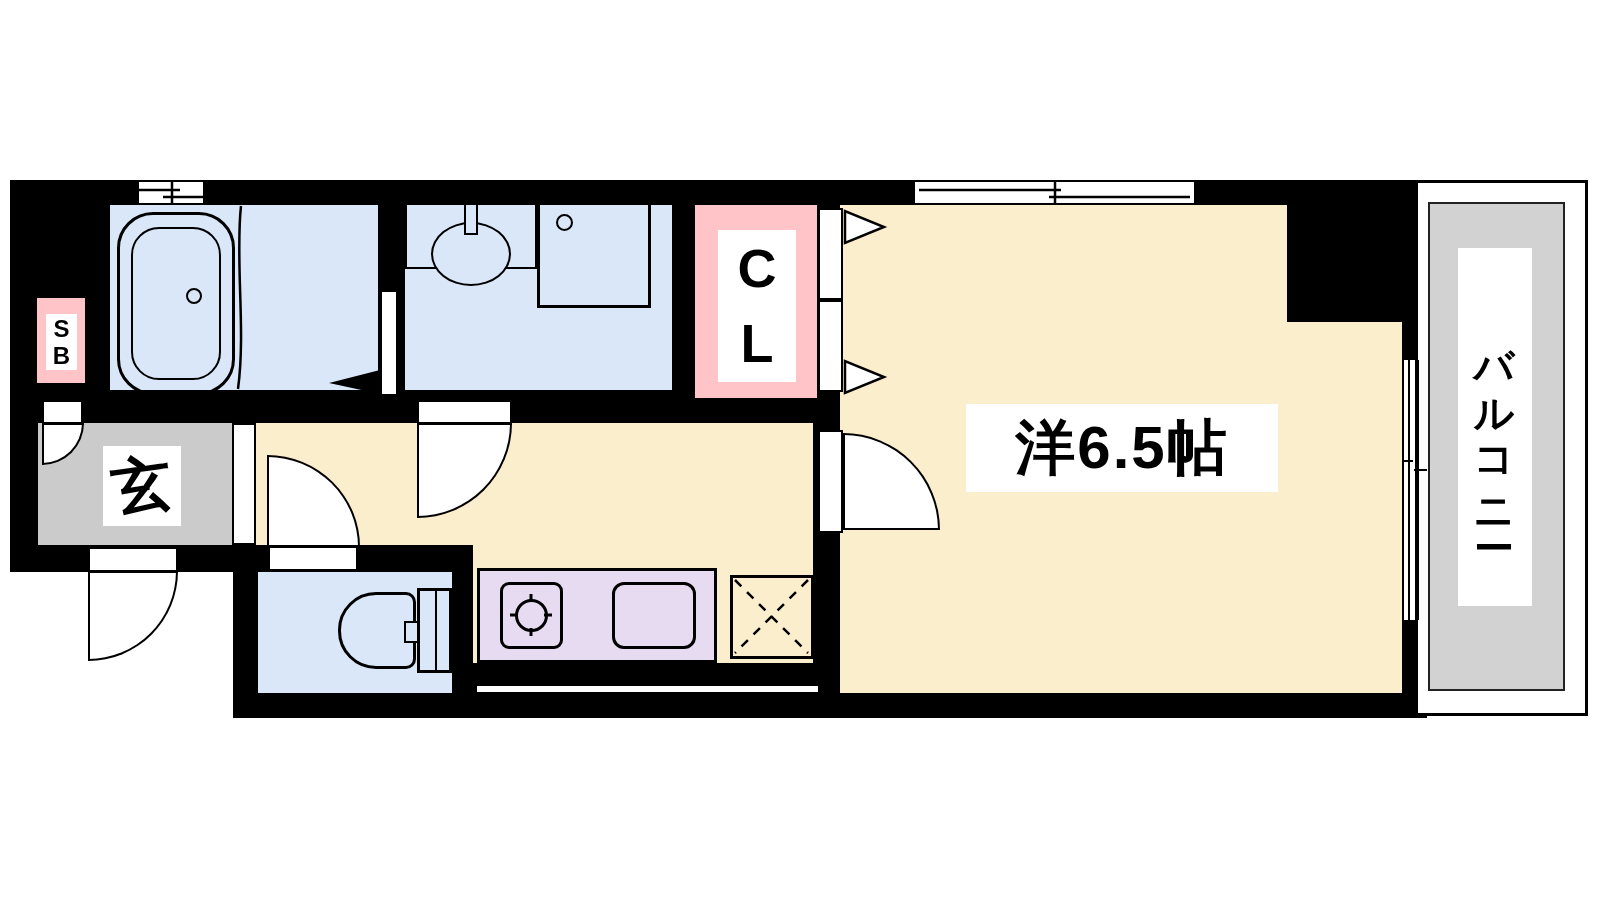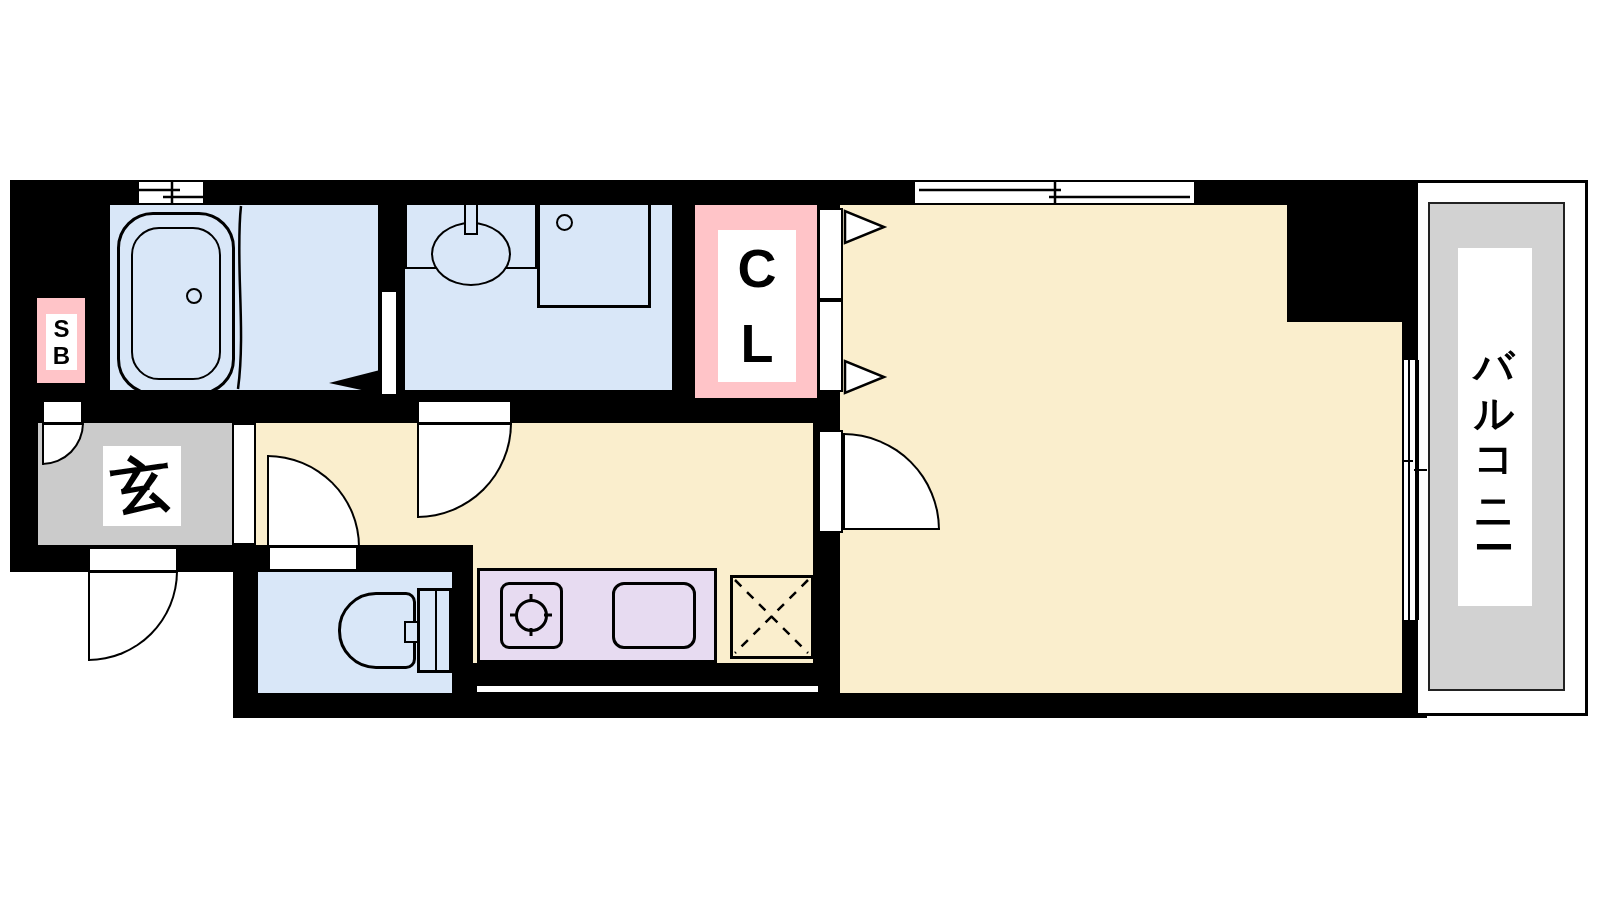--- a/index.html
+++ b/index.html
@@ -95,20 +95,23 @@
 
   <div class="lbl" style="left:103px;top:446px;width:78px;height:80px;font-size:60px;font-weight:700;">
     <span style="transform:rotate(-8deg);display:inline-block;">玄</span>
   </div>
 
   <div class="lbl" style="left:718px;top:230px;width:78px;height:152px;font-size:54px;font-weight:600;line-height:75px;flex-direction:column;">
     <span>C</span>
     <span>L</span>
   </div>
 
+  <div class="lbl" style="left:966px;top:404px;width:312px;height:88px;font-size:60px;font-weight:700;letter-spacing:2px;">
+    <span>洋6.5帖</span>
+  </div>
 
   <div class="lbl" style="left:1458px;top:248px;width:74px;height:358px;font-size:40px;font-weight:600;">
     <span class="vtext" style="letter-spacing:6px;">バルコニー</span>
   </div>
 
   <svg class="overlay" width="1600" height="900" viewBox="0 0 1600 900">
 
     <path d="M241,206 C235,260 246,330 238,389" fill="none" stroke="#000" stroke-width="2.5"></path>
 
     <polygon points="380,370 380,394 329,383" fill="#000"></polygon>

